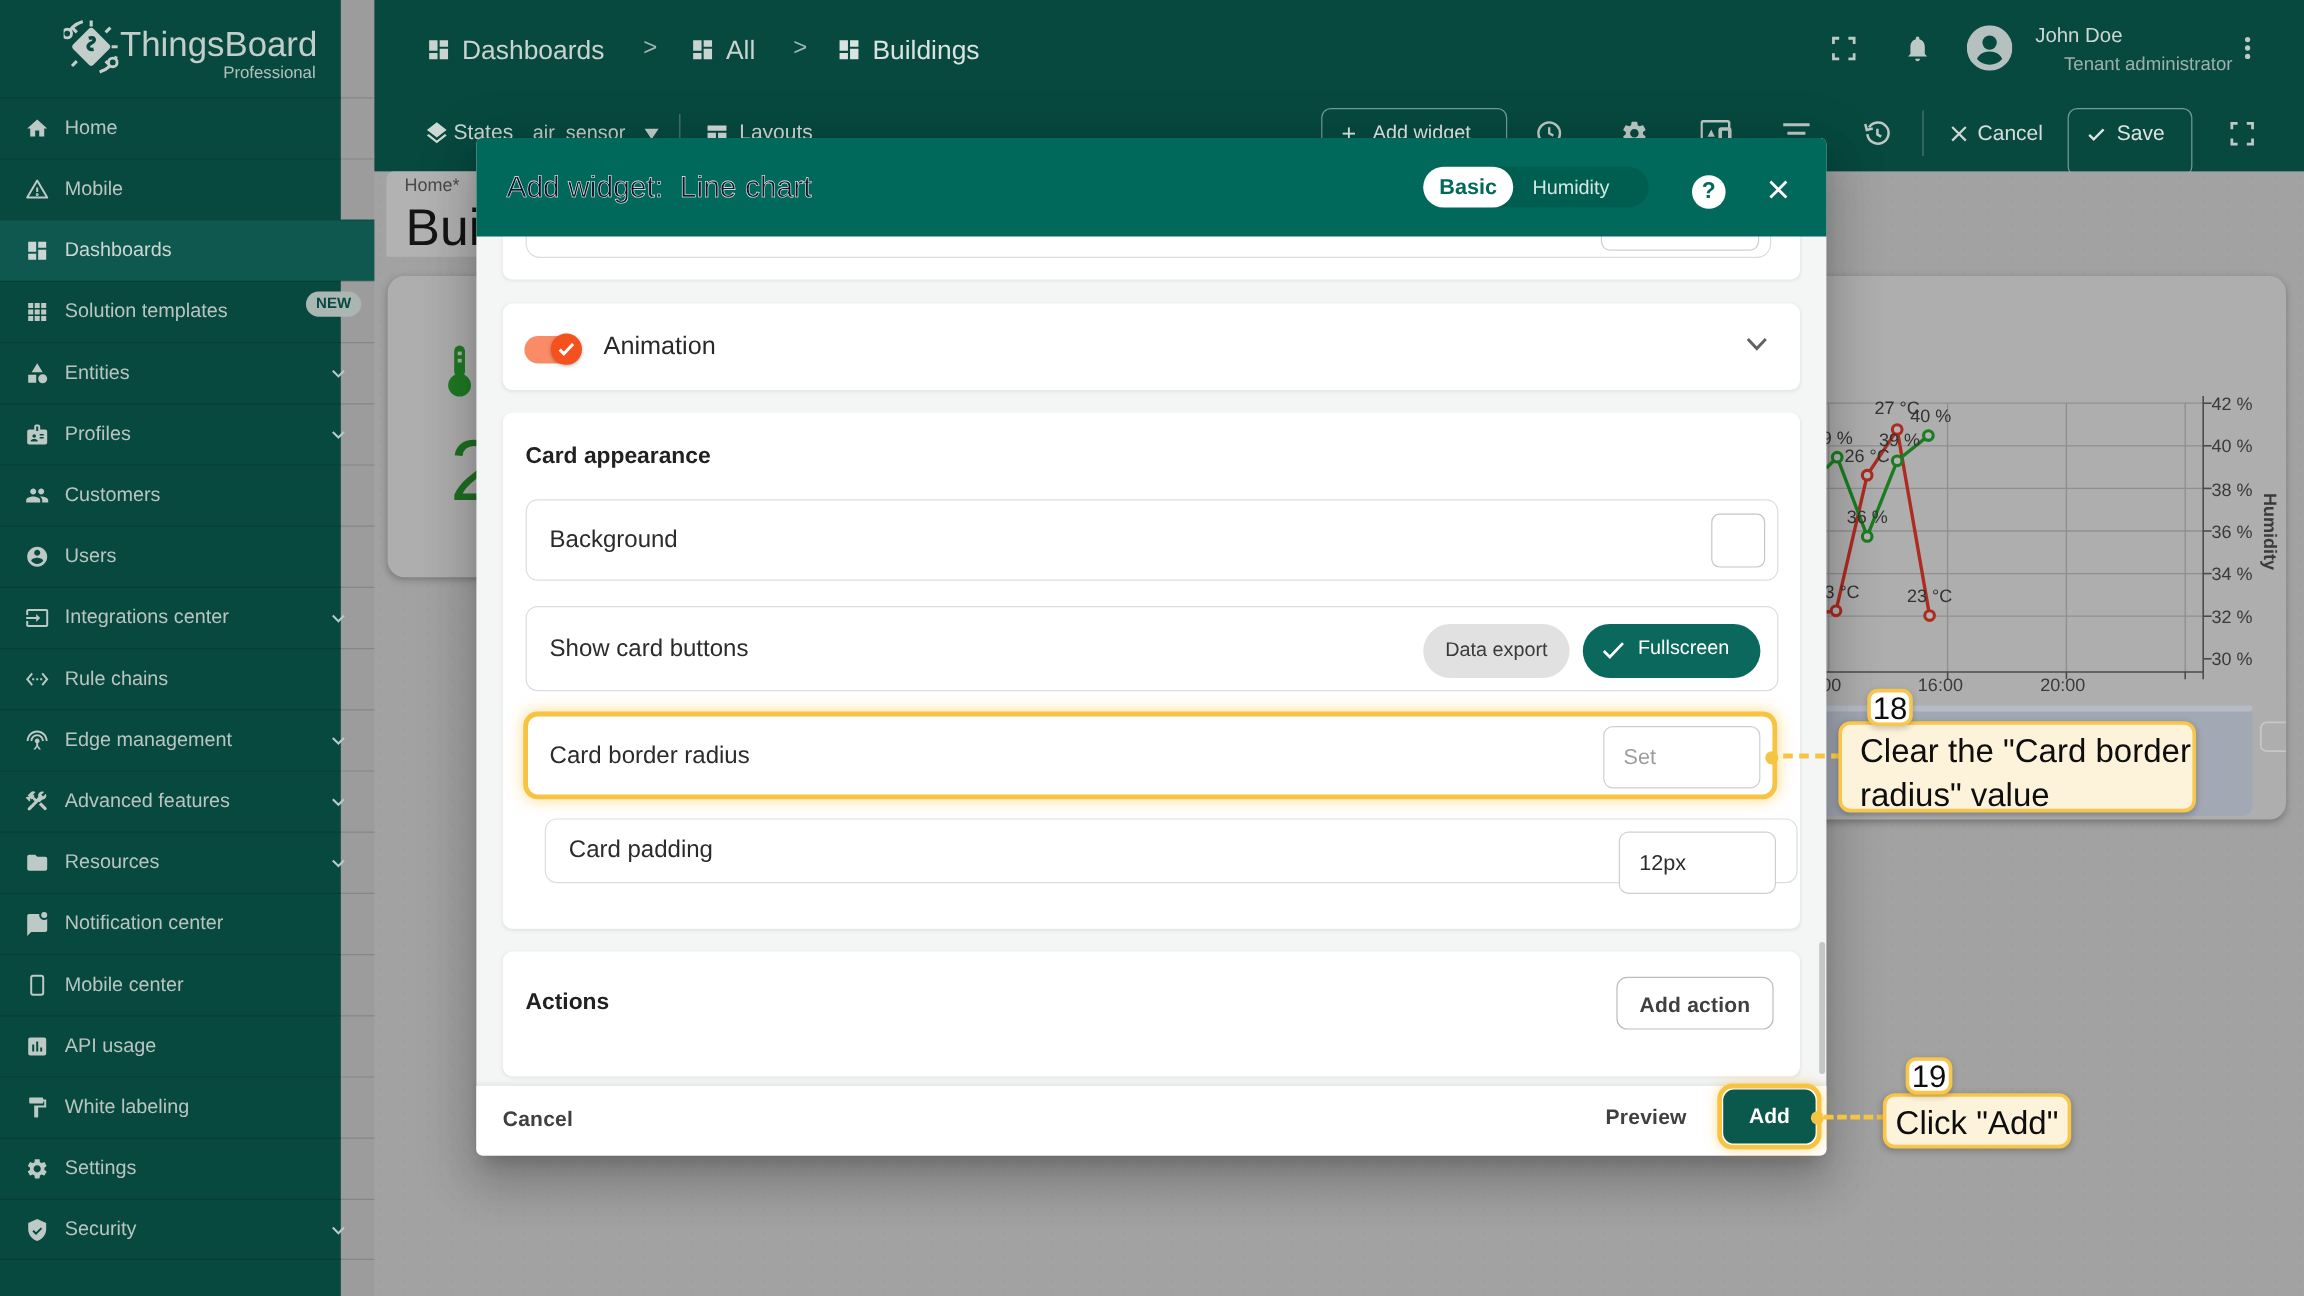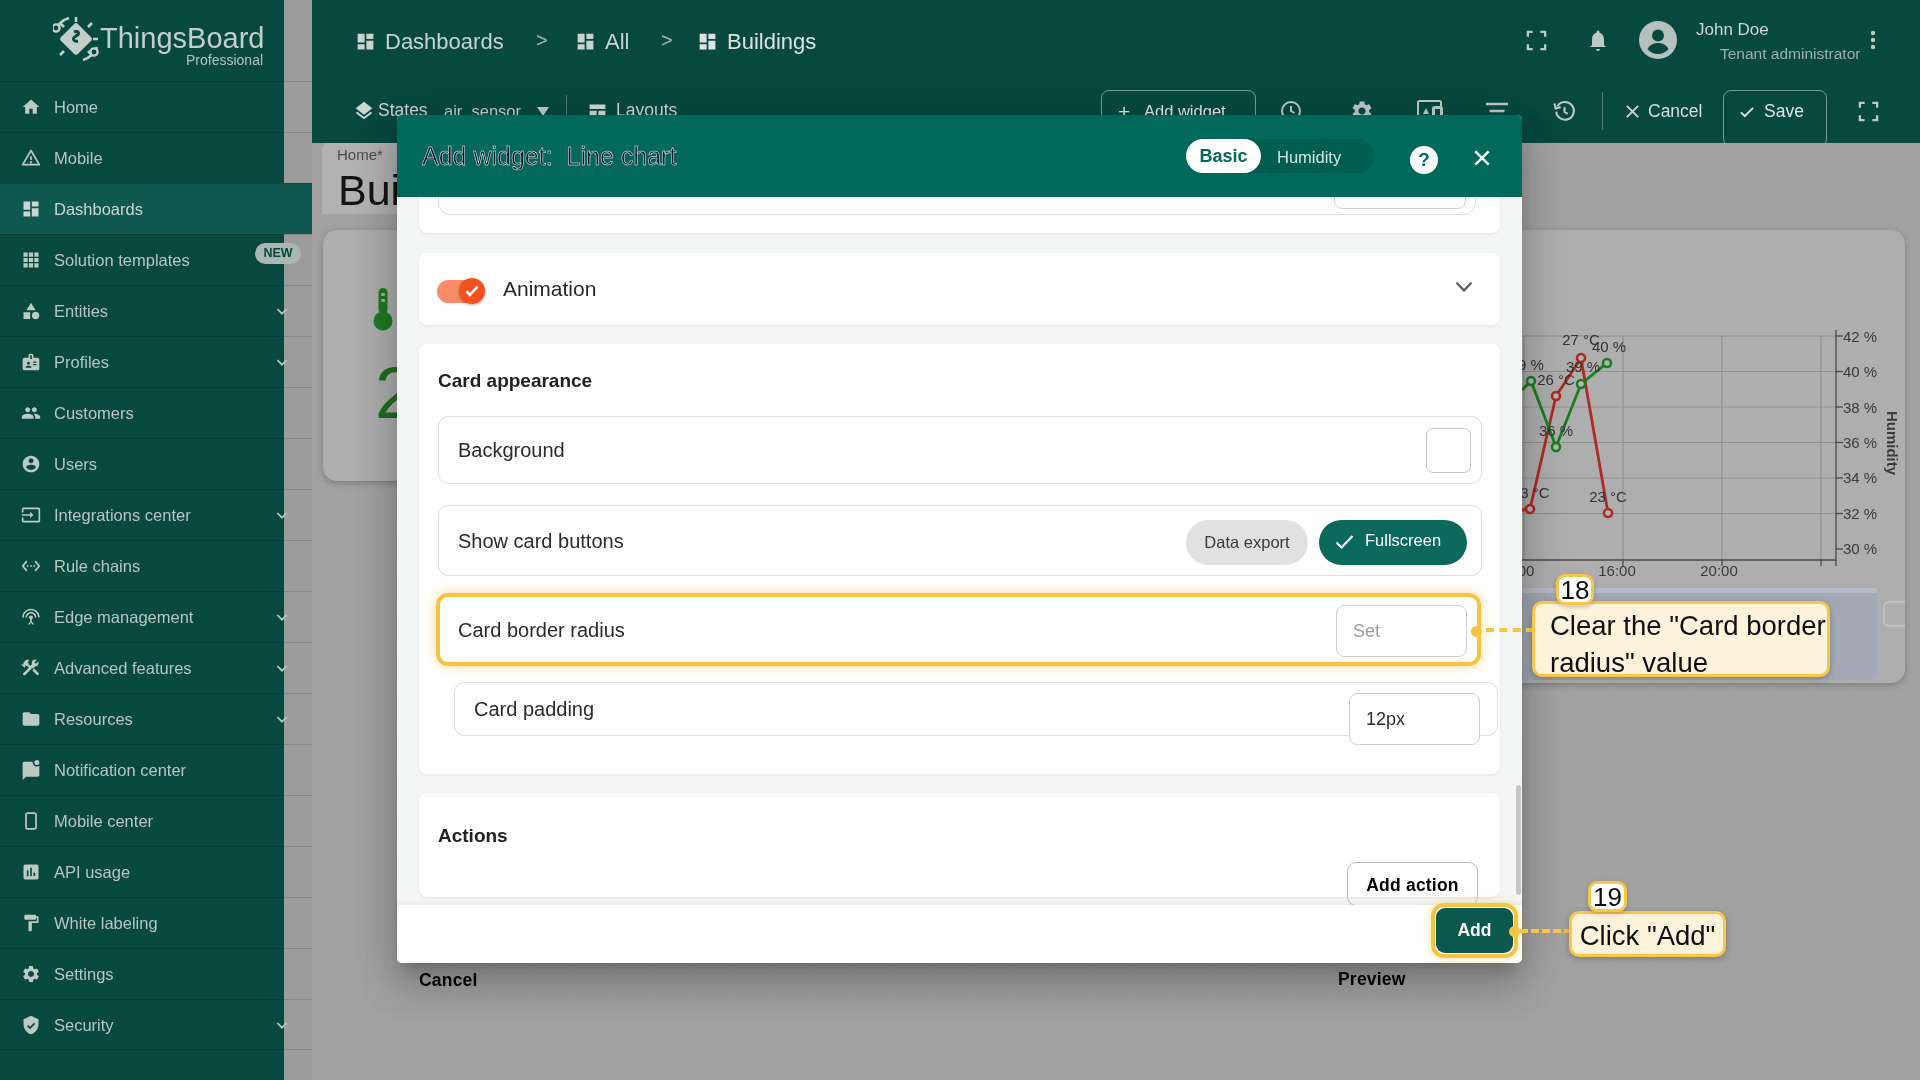--- a/index.html
+++ b/index.html
@@ -23,21 +23,21 @@
   .card { position:absolute; border-radius:14px; background:#aeaeae; box-shadow:0 2px 6px rgba(0,0,0,0.25); background-image:radial-gradient(circle, rgba(70,75,90,0.08) 1px, rgba(0,0,0,0) 1.3px); background-size:10px 10px; }
 
   
   #modal { left:397px; top:115px; width:1125px; height:848px; border-radius:5px; background:#f4f5f5;
            box-shadow:0 11px 15px -7px rgba(0,0,0,.2),0 24px 38px 3px rgba(0,0,0,.14),0 9px 46px 8px rgba(0,0,0,.12); }
   #mheader { left:397px; top:115px; width:1125px; height:82px; background:#01695b; border-radius:5px 5px 0 0; }
   .mcard { position:absolute; background:#fff; border-radius:8px; box-shadow:0 1px 3px rgba(0,0,0,0.07); }
   .rowbox { position:absolute; border:1px solid #dcdde0; border-radius:10px; background:#fff; }
   .rowlbl { position:absolute; left:19px; top:50%; transform:translateY(-50%); font-size:20px; color:#2b2b2b; }
   .inp { position:absolute; border:1px solid #cfcfcf; border-radius:8px; background:#fff; font-size:18px; display:flex; align-items:center; padding-left:16px; }
-  .grnbtn { color:#000000; font-weight:bold; font-size:17.5px; letter-spacing:0.2px;margin-top:48px; }
+  .grnbtn { color:#404040; font-weight:bold; font-size:17.5px; letter-spacing:0.2px; }
 
   
   .anno { position:absolute; background:#fdf2da; border:3.5px solid #f7c64b; border-radius:10px; color:#0e0e0e; font-size:27.5px; box-shadow:0 2px 6px rgba(0,0,0,0.25); }
   .annonum { position:absolute; background:#fff; border:3.5px solid #f7c64b; border-radius:9px; color:#0e0e0e; font-size:26px; text-align:center; box-shadow:0 2px 5px rgba(0,0,0,0.2); }
   .dash { position:absolute; height:0; border-top:4px dashed #f5c542; }
   .dot { position:absolute; width:11px; height:11px; border-radius:50%; background:#f5c542; }
 </style>
 </head>
 <body>
 

